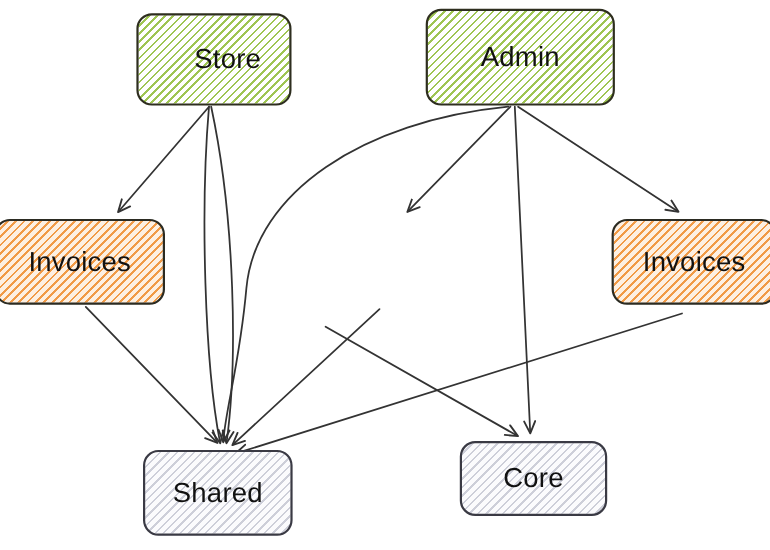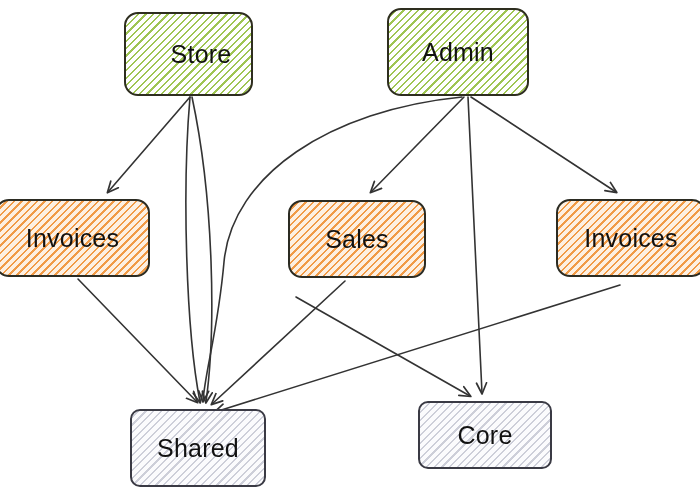--- a/index.html
+++ b/index.html
@@ -69,21 +69,20 @@
   .node-gray {
     background-color: #fbfbfd;
     background-image: repeating-linear-gradient(
       -45deg,
       rgba(190, 192, 205, 0.75) 0px,
       rgba(190, 192, 205, 0.75) 1.6px,
       rgba(255, 255, 255, 0) 1.6px,
       rgba(255, 255, 255, 0) 5.4px
     );
     border-color: #3a3a44;
-    border-radius: 10px;
   }
 </style>
 </head>
 <body>
 
 <div id="diagram-canvas">
 
   <svg id="edge-layer" viewBox="0 0 700 500" xmlns="http://www.w3.org/2000/svg">
     <defs>
       <marker id="arrowOpen" markerWidth="14" markerHeight="14" refX="11" refY="6" orient="auto" markerUnits="userSpaceOnUse">
@@ -111,35 +110,32 @@
 
       <path d="M 345 281 L 212 404" marker-end="url(#arrowOpen)"></path>
 
       <path d="M 620 285 L 215 412" marker-end="url(#arrowOpen)"></path>
 
       <path d="M 296 297 L 470 396" marker-end="url(#arrowOpen)"></path>
 
     </g>
   </svg>
 
-  <div class="node node-green" style="left:124px; top:12px; width:129px; height:84px;padding-left:25px;">
+  <div class="node node-green" style="left:124px; top:12px; width:141px; height:84px;padding-left:25px;">
     <span class="node-label">Store</span>
   </div>
 
-  <div class="node node-green" style="left:387px; top:8px; width:142px; height:88px;">
+  <div class="node node-green" style="left:387px; top:8px; width:172px; height:88px;">
     <span class="node-label">Admin</span>
   </div>
 
   <div class="node node-orange" style="left:-5px; top:199px; width:155px; height:78px;">
     <span class="node-label">Invoices</span>
   </div>
 
-  <div class="node node-orange" style="left:288px; top:200px; width:138px; height:78px;">
-    <span class="node-label">Sales</span>
-  </div>
 
   <div class="node node-orange" style="left:556px; top:199px; width:150px; height:78px;">
     <span class="node-label">Invoices</span>
   </div>
 
   <div class="node node-gray" style="left:130px; top:409px; width:136px; height:78px;">
     <span class="node-label">Shared</span>
   </div>
 
   <div class="node node-gray" style="left:418px; top:401px; width:134px; height:68px;">

